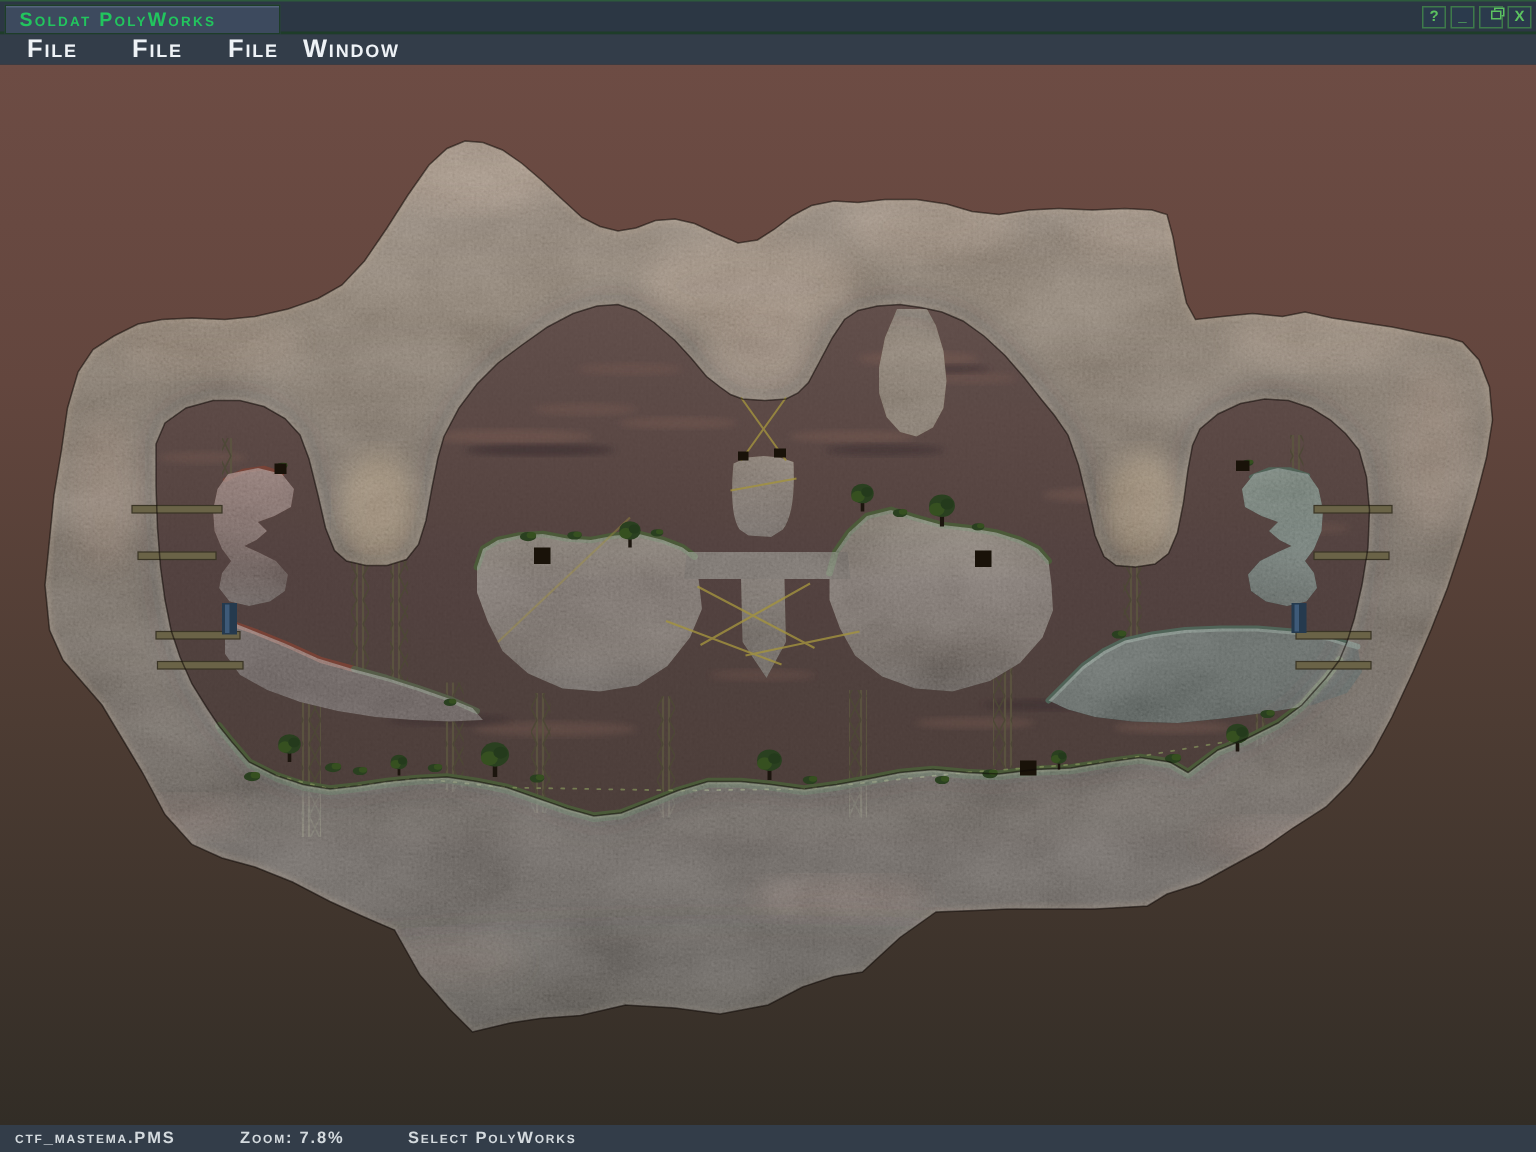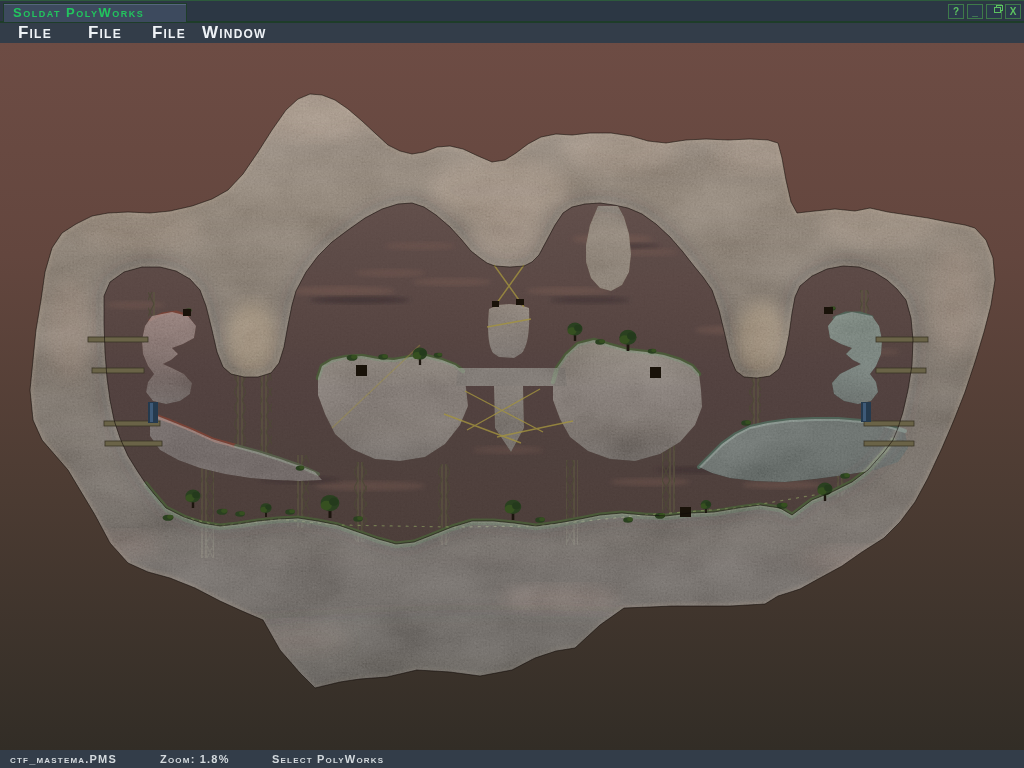--- a/index.html
+++ b/index.html
@@ -391,17 +391,17 @@
         <rect x="824" y="307" width="9" height="7"></rect>
       </g>
 
       <use href="#ringpath" fill="none" stroke="#0f0a07" stroke-width="1" opacity="0.55"></use>
     </g>
   </svg>
   </div>
 
   <div id="statusbar">
     <span class="sitem" style="left:10px">ctf_mastema.PMS</span>
-    <span class="sitem" style="left:160px">Zoom: 1.8%</span>
+    <span class="sitem" style="left:160px">Zoom: 7.8%</span>
     <span class="sitem" style="left:272px">Select PolyWorks</span>
   </div>
 
 </div>
 
 </body></html>

